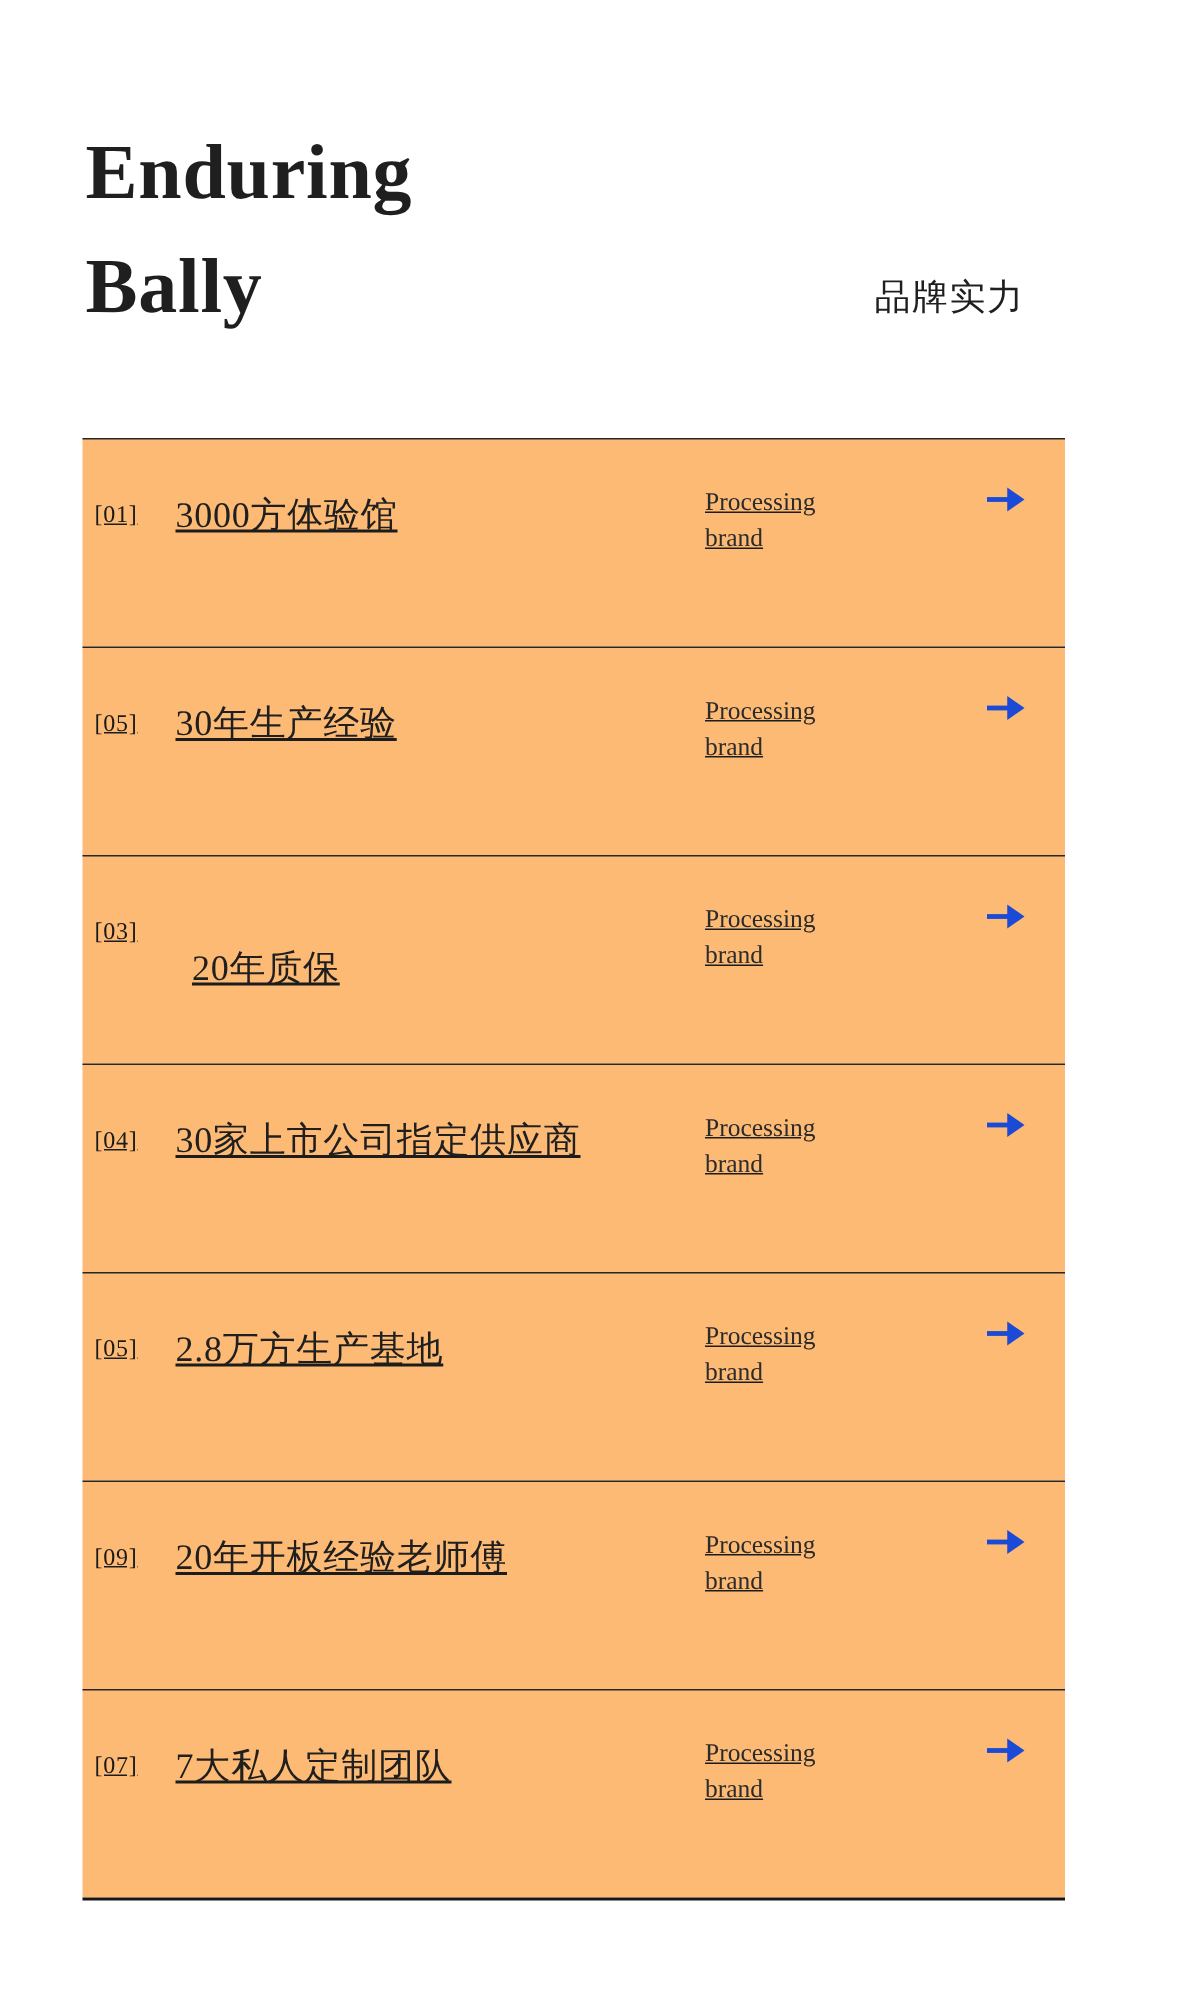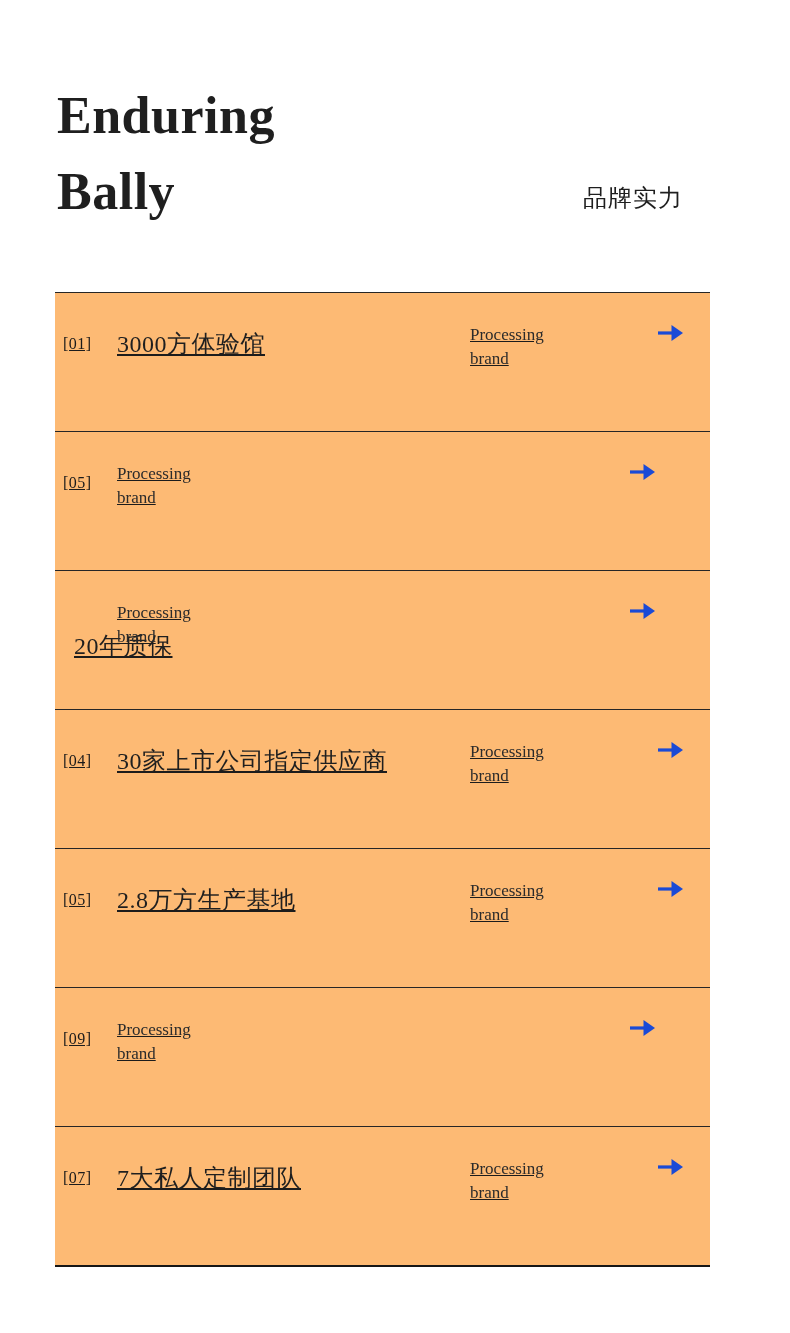--- a/index.html
+++ b/index.html
@@ -78,30 +78,32 @@
       <span class="arrow-cell">
         <svg width="28" height="22" viewBox="0 0 28 22" fill="#1a4ad6">
             <rect x="2" y="9.4" width="16" height="3.2"></rect>
             <path d="M15.5 3 L27 11 L15.5 19 Z"></path>
           </svg>
       </span>
     </div>
 
     <div class="brand-row">
       <span class="item-num">[05]</span>
+      <span class="item-title">30年生产经验</span>
       <span class="item-tag">Processing brand</span>
       <span class="arrow-cell">
         <svg width="28" height="22" viewBox="0 0 28 22" fill="#1a4ad6">
             <rect x="2" y="9.4" width="16" height="3.2"></rect>
             <path d="M15.5 3 L27 11 L15.5 19 Z"></path>
           </svg>
       </span>
     </div>
 
     <div class="brand-row">
+      <span class="item-num">[03]</span>
       <span class="item-title indent">20年质保</span>
       <span class="item-tag">Processing brand</span>
       <span class="arrow-cell">
         <svg width="28" height="22" viewBox="0 0 28 22" fill="#1a4ad6">
             <rect x="2" y="9.4" width="16" height="3.2"></rect>
             <path d="M15.5 3 L27 11 L15.5 19 Z"></path>
           </svg>
       </span>
     </div>
 
@@ -124,20 +126,21 @@
       <span class="arrow-cell">
         <svg width="28" height="22" viewBox="0 0 28 22" fill="#1a4ad6">
             <rect x="2" y="9.4" width="16" height="3.2"></rect>
             <path d="M15.5 3 L27 11 L15.5 19 Z"></path>
           </svg>
       </span>
     </div>
 
     <div class="brand-row">
       <span class="item-num">[09]</span>
+      <span class="item-title">20年开板经验老师傅</span>
       <span class="item-tag">Processing brand</span>
       <span class="arrow-cell">
         <svg width="28" height="22" viewBox="0 0 28 22" fill="#1a4ad6">
             <rect x="2" y="9.4" width="16" height="3.2"></rect>
             <path d="M15.5 3 L27 11 L15.5 19 Z"></path>
           </svg>
       </span>
     </div>
 
     <div class="brand-row">

